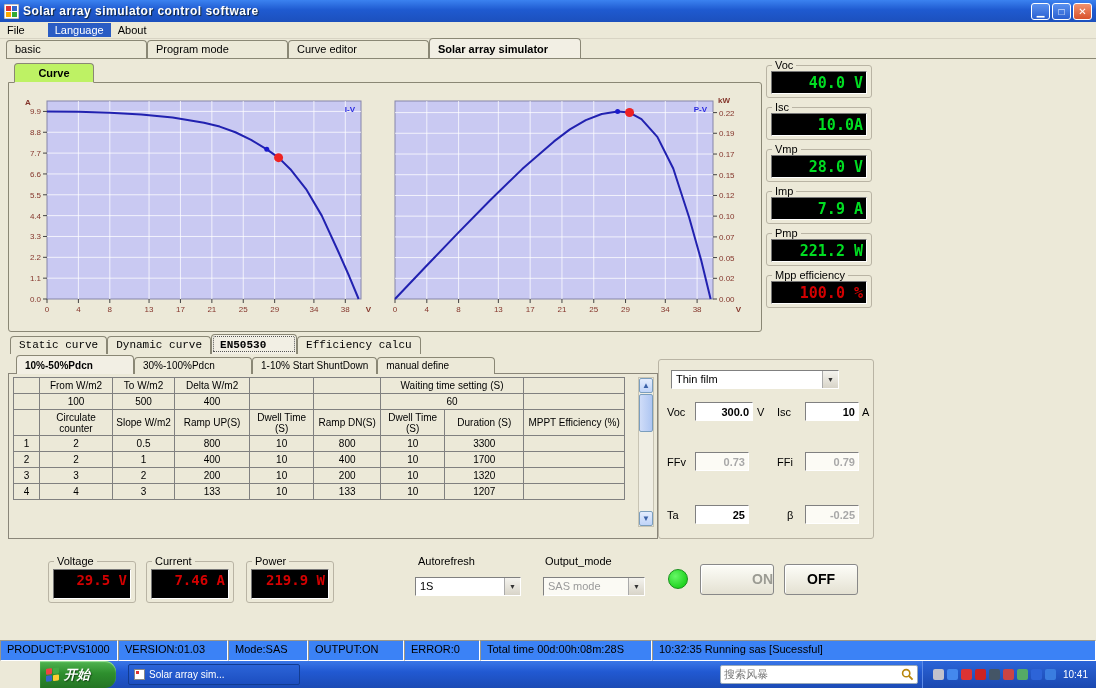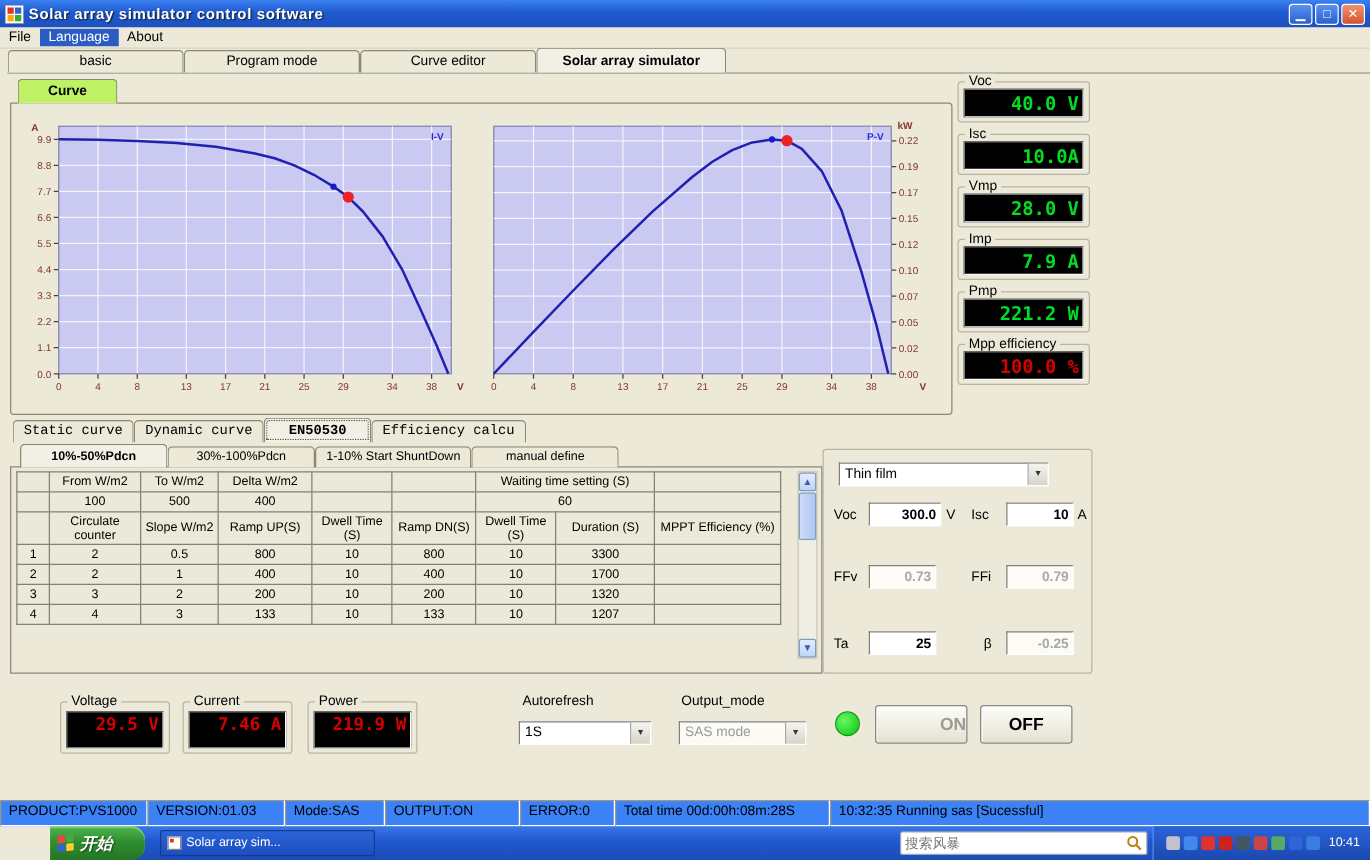--- a/index.html
+++ b/index.html
@@ -13,26 +13,26 @@
   .title { color:#fff; font-weight:bold; font-size:12px; text-shadow:1px 1px 1px #123; letter-spacing:.5px; }
   .winbtns { margin-left:auto; display:flex; gap:2px; }
   .wbtn { width:19px; height:17px; border:1px solid #fff; border-radius:3px; font-size:10px; line-height:15px;
     text-align:center; color:#fff; background:linear-gradient(#5a91ef,#2a5fd0); cursor:default; }
   .wbtn.close { background:linear-gradient(#f0926f,#d9522c); }
 
   
   .menubar { position:absolute; left:0; top:22px; right:0; height:17px; background:#ece9d8;
     border-bottom:1px solid #d8d4c4; display:flex; align-items:center; font-size:11px; }
   .menuitem { padding:1px 7px; }
-  .menuitem.sel { background:#2a5cc4; color:#fff; }
+  .menuitem.sel { background:#2a5cc4; color:#fff;margin-left:16px; }
 
   
   .tabrow { display:flex; align-items:flex-end; }
   .tab { border:1px solid #8a8775; border-bottom:none; border-radius:4px 4px 0 0; background:#ece9d8;
-    font-size:11px; text-align:center; padding:2px 8px 3px; position:relative; }
+    font-size:11px; padding:2px 8px 3px; position:relative; }
   .tab.active { font-weight:bold; background:#f2efe4; padding-top:4px; z-index:2; }
 
   .maintabs { position:absolute; left:6px; top:40px; right:0; height:19px; border-bottom:1px solid #8a8775; }
   .maintabs .tab { width:141px; }
   .maintabs .tab.active { width:152px; }
 
   
   .content { position:absolute; left:0; top:59px; right:0; height:581px; background:#ece9d8; }
 
   .curvetab { position:absolute; left:14px; top:4px; width:80px; border:1px solid #8a8775; border-bottom:1px solid #ece9d8;
@@ -490,21 +490,21 @@
       <div class="indicator"></div>
       <div class="pushbtn dis" style="left:700px;text-align:right;">ON</div>
       <div class="pushbtn" style="left:784px;">OFF</div>
     </div>
   </div>
 
   <div class="statusbar" id="statusbar">
       <div class="sseg" style="width: 118px;">PRODUCT:PVS1000</div>
       <div class="sseg" style="width: 110px;">VERSION:01.03</div>
       <div class="sseg" style="width: 80px;">Mode:SAS</div>
-      <div class="sseg" style="width: 108px;">OUTPUT:ON</div>
+      <div class="sseg" style="width: 96px;">OUTPUT:ON</div>
       <div class="sseg" style="width: 76px;">ERROR:0</div>
       <div class="sseg" style="width: 172px;">Total time 00d:00h:08m:28S</div>
       <div class="sseg">10:32:35 Running sas [Sucessful]</div>
     </div>
 
   <div class="taskbar">
     <div class="startbtn">
       <span class="flag">
         <i style="background:#e44"></i>
           <i style="background:#4a4"></i>

